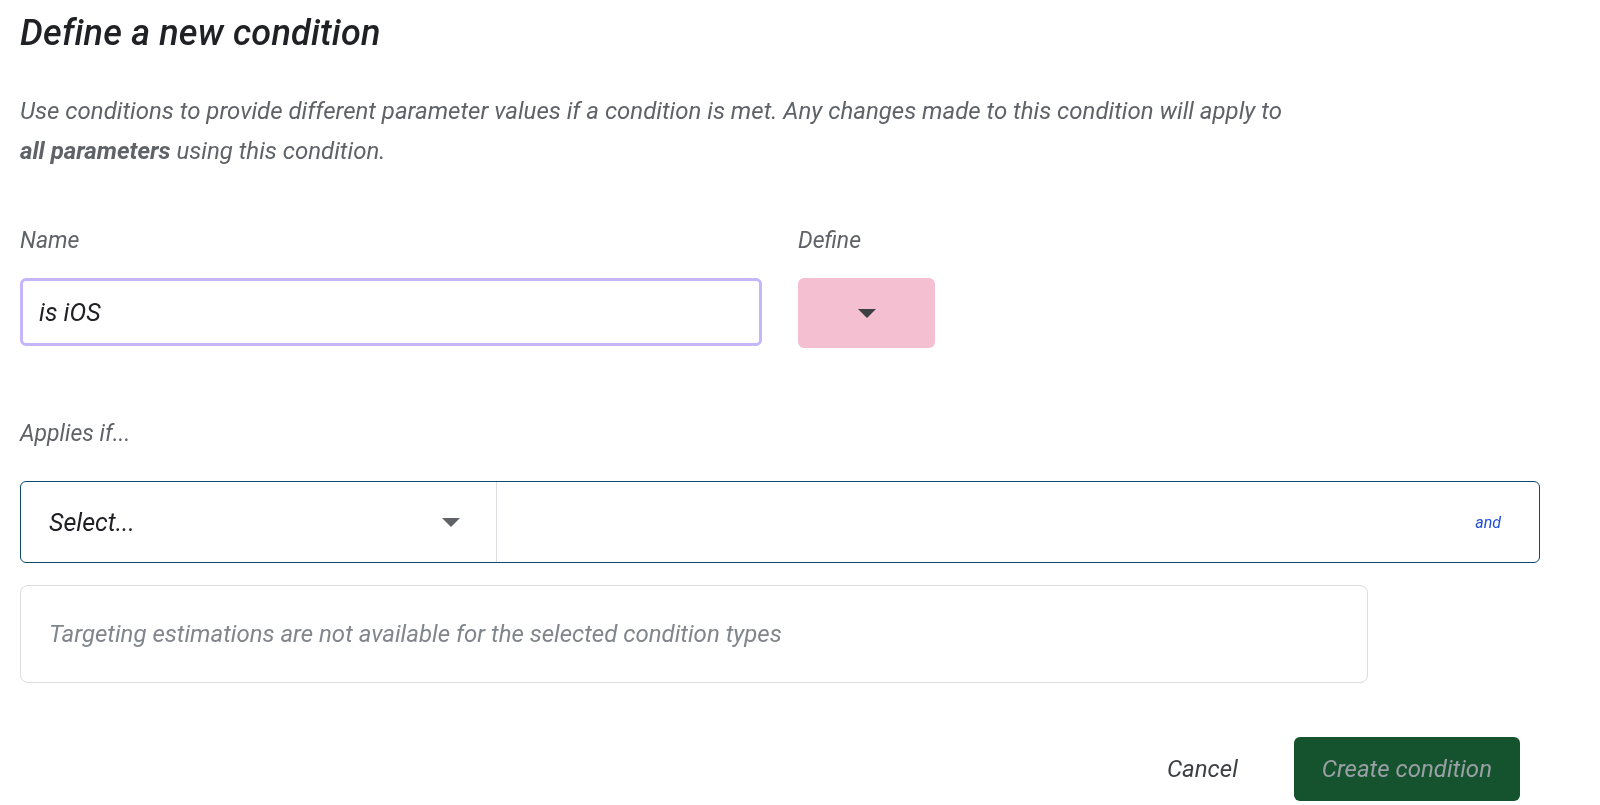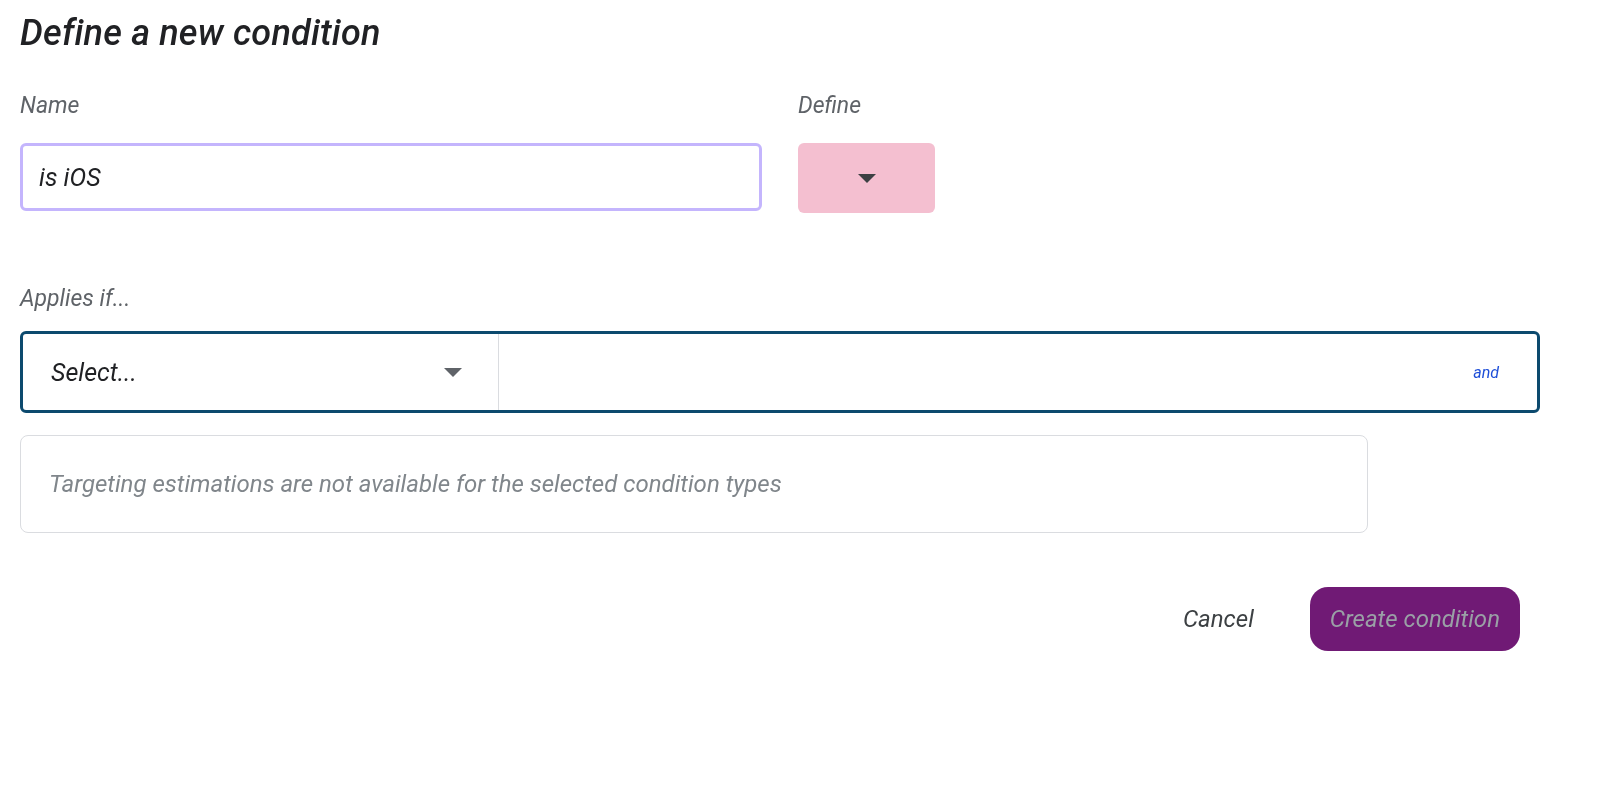--- a/index.html
+++ b/index.html
@@ -78,26 +78,26 @@
     .caret-down {
       width: 0;
       height: 0;
       border-left: 9px solid transparent;
       border-right: 9px solid transparent;
       border-top: 9px solid #3c4043;
     }
     .applies-label {
       font-size: 23px;
       color: #5f6368;
-      margin-bottom: 19px;
+      margin-bottom: 34px;
       font-weight: 400;
     }
     .applies-row {
       display: flex;
-      border: 3px solid #0c4a6e;
+      border: 1px solid #0c4a6e;
       border-radius: 6px;
       height: 82px;
       width: 1520px;
       margin-bottom: 22px;
     }
     .select-box {
       width: 476px;
       display: flex;
       align-items: center;
       justify-content: space-between;
@@ -145,36 +145,39 @@
     .cancel-btn {
       background: none;
       border: none;
       font-size: 24px;
       color: #3c4043;
       cursor: pointer;
       font-family: inherit;
       padding: 12px 8px;
     }
     .create-btn {
-      background: #701a75;
+      background: #14532d;
       border: none;
-      border-radius: 18px;
+      border-radius: 6px;
       font-size: 24px;
       color: #9aa0a6;
-      padding: 18px 20px;
+      padding: 18px 28px;
       font-family: inherit;
       cursor: not-allowed;
     }
   </style>
 </head>
 <body>
 
 <div class="container">
   <h1 class="title">Define a new condition</h1>
 
+  <p class="description">
+    <span>Use conditions to provide different parameter values if a condition is met. Any changes made to this condition will apply to </span><span class="bold">all parameters</span><span> using this condition.</span>
+  </p>
 
   <div class="row">
     <div class="field-group">
       <label class="field-label">Name</label>
       <input type="text" class="text-input" value="is iOS" style="">
     </div>
     <div class="field-group">
       <label class="field-label">Define</label>
       <div class="color-picker">
         <span class="caret-down"></span>

